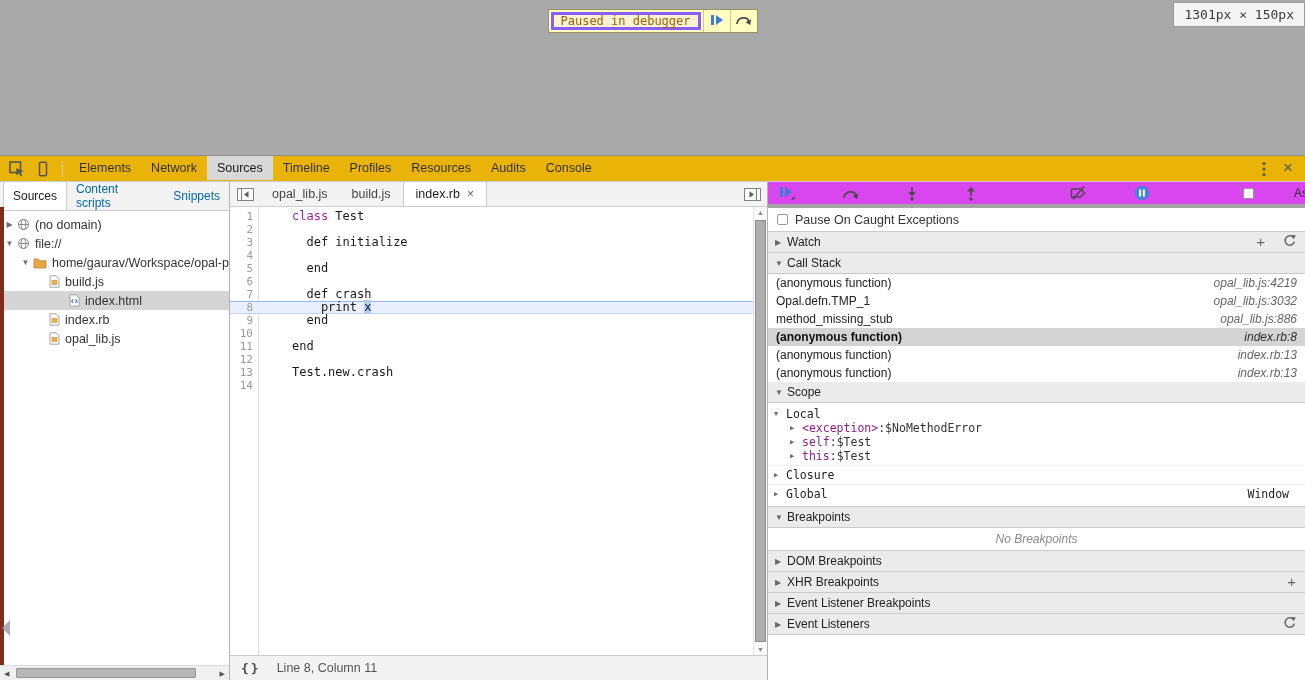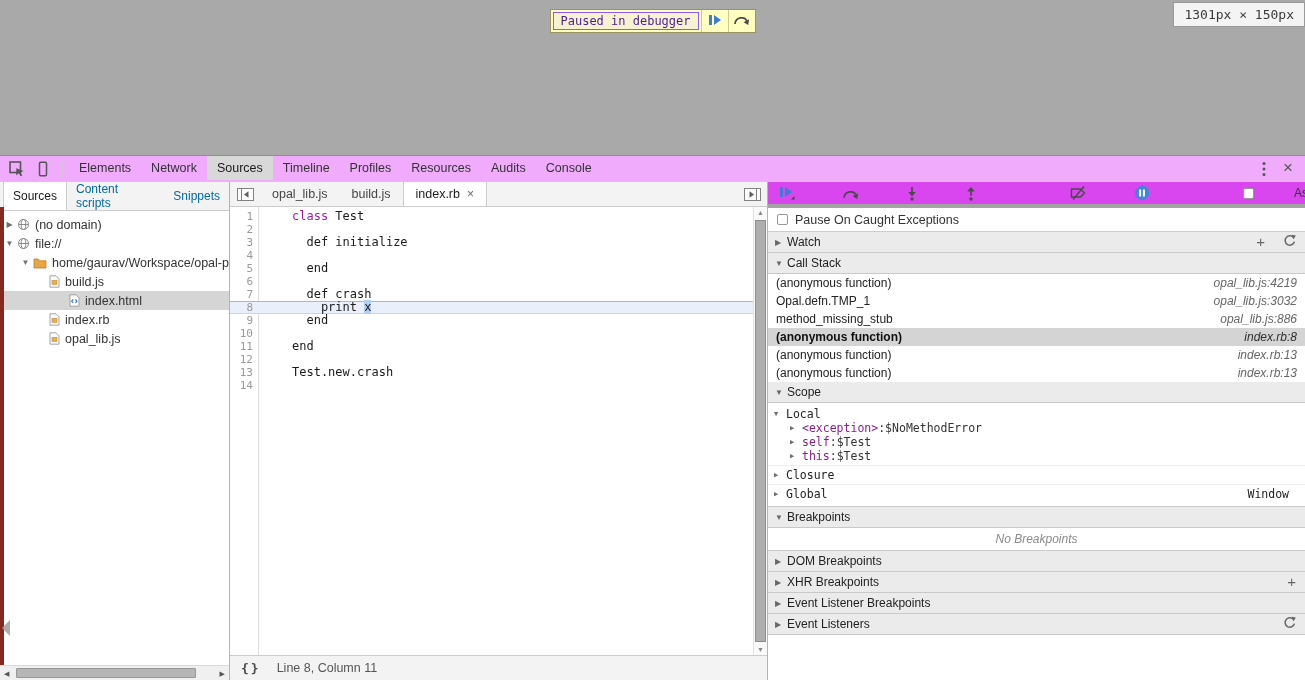--- a/index.html
+++ b/index.html
@@ -11,36 +11,36 @@
   }
 
   
   .page-area { position:absolute; top:0; left:0; width:1305px; height:155px; background:#a9a9a9; }
   .paused-banner {
     position:absolute; top:9px; left:50%; transform:translateX(-50%);
     display:flex; align-items:stretch; height:24px;
     background:#ffffc2; border:1px solid #98935f;
   }
   .paused-banner .pb-label {
-    font-family:"DejaVu Sans Mono",monospace; font-size:12px; color:#4c1d95;
-    background:#f6f2d2; border:1px solid #8b5cf6; margin:2px; padding:0 7px;
+    font-family:"DejaVu Sans Mono",monospace; font-size:12px; color:#a16207;
+    background:#f6f2d2; border:3px solid #8b5cf6; margin:2px; padding:0 7px;
     display:flex; align-items:center;
   }
   .pb-btn { width:27px; display:flex; align-items:center; justify-content:center; border-left:1px solid #cdc88f; }
   .dimension-tooltip {
     position:absolute; top:2px; right:0; background:#f4f4f4; border:1px solid #9a9a9a;
     font-family:"DejaVu Sans Mono",monospace; font-size:13px; color:#3a3a3a; padding:4px 10px;
   }
 
   
   .devtools {
     position:absolute; top:155px; left:0; width:1305px; height:525px;
     border-top:1px solid #8f8f8f; background:#fff; display:flex; flex-direction:column;
   }
-  .main-toolbar { flex:0 0 25px; height:40px; background:#f0abfc; border-bottom:1px solid #ccc; display:flex; align-items:center; }
+  .main-toolbar { flex:0 0 25px; height:40px; background:#eab308; border-bottom:1px solid #ccc; display:flex; align-items:center; }
   .tb-icon { width:26px; height:24px; display:flex; align-items:center; justify-content:center; }
   .tb-sep { width:1px; height:16px; background:#ccc; margin:0 6px; }
   .main-tab { height:24px; display:flex; align-items:center; padding:0 10px; font-size:12.5px; color:#333; cursor:default; }
   .main-tab.active { background:#d8d8d8; color:#1a1a1a; }
   .spacer { flex:1; }
   .close-x { font-size:17px; color:#555; padding:0 12px 2px 6px; }
 
   .content { flex:1; display:flex; min-height:0; }
 
   

